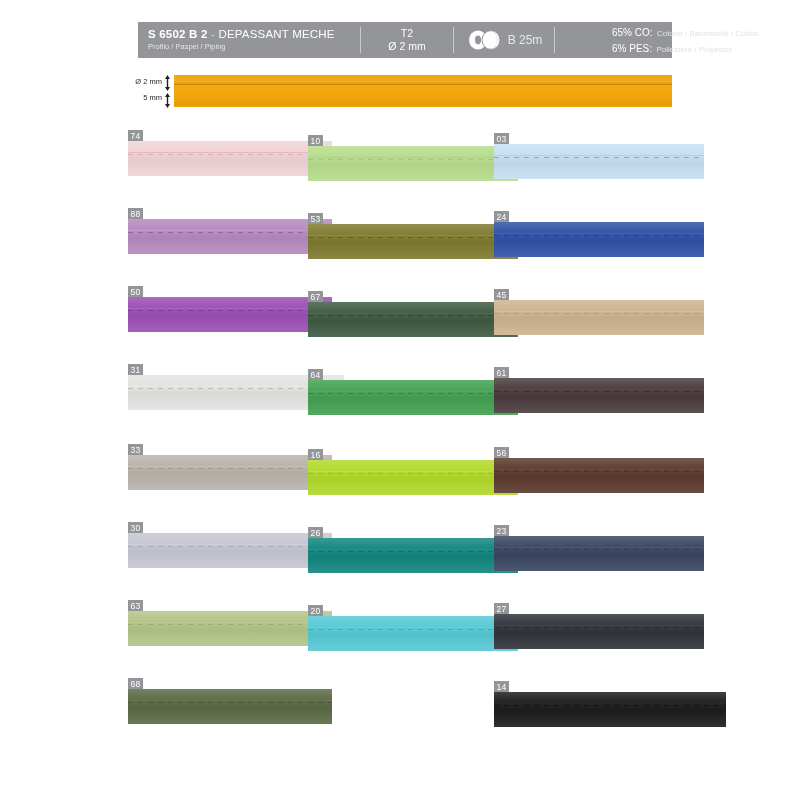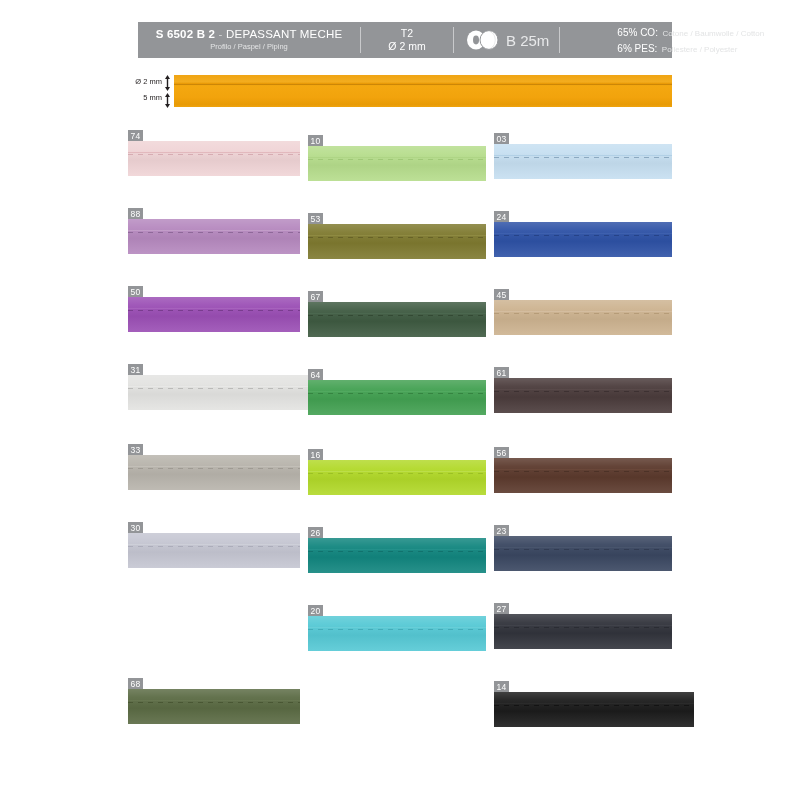--- a/index.html
+++ b/index.html
@@ -35,21 +35,20 @@
     box-sizing: border-box;
   }
   .hdr-divider {
     width: 1px;
     background: #c9cacc;
     margin: 5px 0;
     flex: 0 0 1px;
   }
   #hdr-article {
     flex: 0 0 222px;
-    align-items: center;
   }
   .art-line1 {
     font-size: 11.5px;
     letter-spacing: .2px;
     white-space: nowrap;
     line-height: 13px;
   }
   .art-code { font-weight: bold; }
   .art-dash { color: #d6d7d8; }
   .art-name { font-weight: normal; }
@@ -67,21 +66,21 @@
   .size-line1 { font-size: 10.5px; line-height: 13px; }
   .size-line2 { font-size: 10.5px; line-height: 13px; }
   #hdr-spool {
     flex: 0 0 100px;
     flex-direction: row;
     align-items: center;
     gap: 6px;
     padding-left: 12px;
   }
   .spool-icon { display: block; }
-  .spool-len { font-size: 15px; color: #e8e9ea; white-space: nowrap; text-align: center; }
+  .spool-len { font-size: 12px; color: #e8e9ea; white-space: nowrap; text-align: center; }
   #hdr-comp {
     flex: 1 1 auto;
     padding-left: 16px;
   }
   .comp-line { line-height: 13.5px; white-space: nowrap; margin-left: 41px; }
   .comp-pct { font-size: 10px; }
   .comp-txt { font-size: 8px; color: #e3e4e5; }
 
   
   #hero-swatch-row {
@@ -130,21 +129,21 @@
   }
 
   
   #swatch-grid {
     position: absolute;
     left: 0;
     top: 0;
     width: 800px;
     height: 800px;
   }
-  .swatch-cell { position: absolute; }
+  .swatch-cell { position: absolute; padding-left: 32px; }
   .swatch-label {
     position: absolute;
     left: 0;
     top: 0;
     min-width: 15px;
     height: 13px;
     padding: 0 2px;
     background: #939598;
     color: #ffffff;
     font-size: 8.5px;
@@ -417,20 +416,29 @@
     </div>
     <div class="swatch-cell" style="left: 494px; top: 525px; width: 178px; height: 48px;">
       <div class="swatch-label">23</div>
       <div class="swatch-band">
         <div class="fill" style="background: rgb(58, 71, 97);"></div>
         <div class="seam" style="background: rgb(74, 88, 111);"></div>
         <div class="stitch" style="color: rgb(34, 44, 65);"></div>
         <div class="sheen"></div>
       </div>
     </div>
+    <div class="swatch-cell" style="left: 128px; top: 600px; width: 172px; height: 48px;">
+      <div class="swatch-label">63</div>
+      <div class="swatch-band">
+        <div class="fill" style="background: rgb(180, 196, 134);"></div>
+        <div class="seam" style="background: rgb(195, 210, 152);"></div>
+        <div class="stitch" style="color: rgb(138, 154, 94);"></div>
+        <div class="sheen"></div>
+      </div>
+    </div>
     <div class="swatch-cell" style="left: 308px; top: 605px; width: 178px; height: 48px;">
       <div class="swatch-label">20</div>
       <div class="swatch-band">
         <div class="fill" style="background: rgb(86, 201, 213);"></div>
         <div class="seam" style="background: rgb(111, 213, 222);"></div>
         <div class="stitch" style="color: rgb(46, 152, 166);"></div>
         <div class="sheen"></div>
       </div>
     </div>
     <div class="swatch-cell" style="left: 494px; top: 603px; width: 178px; height: 48px;">

